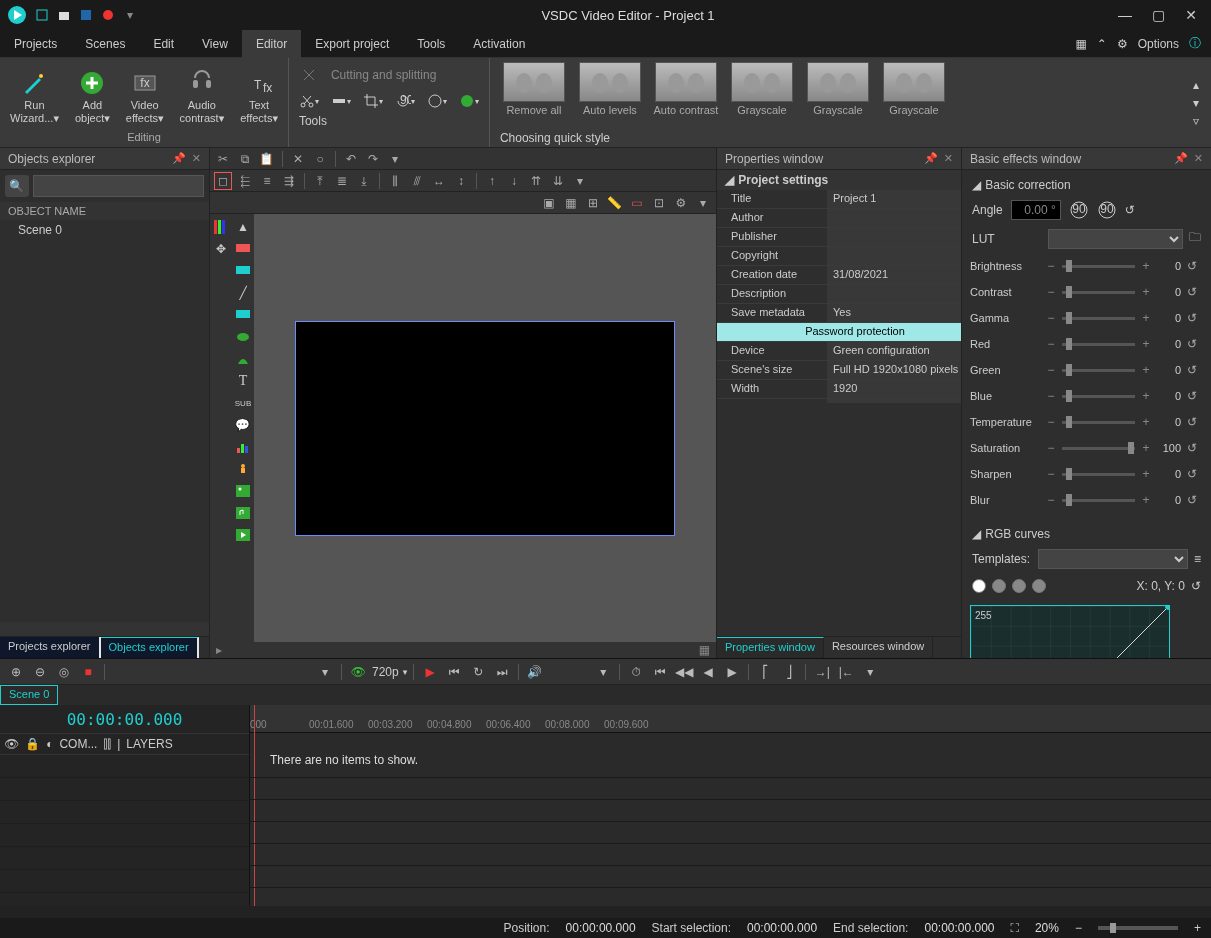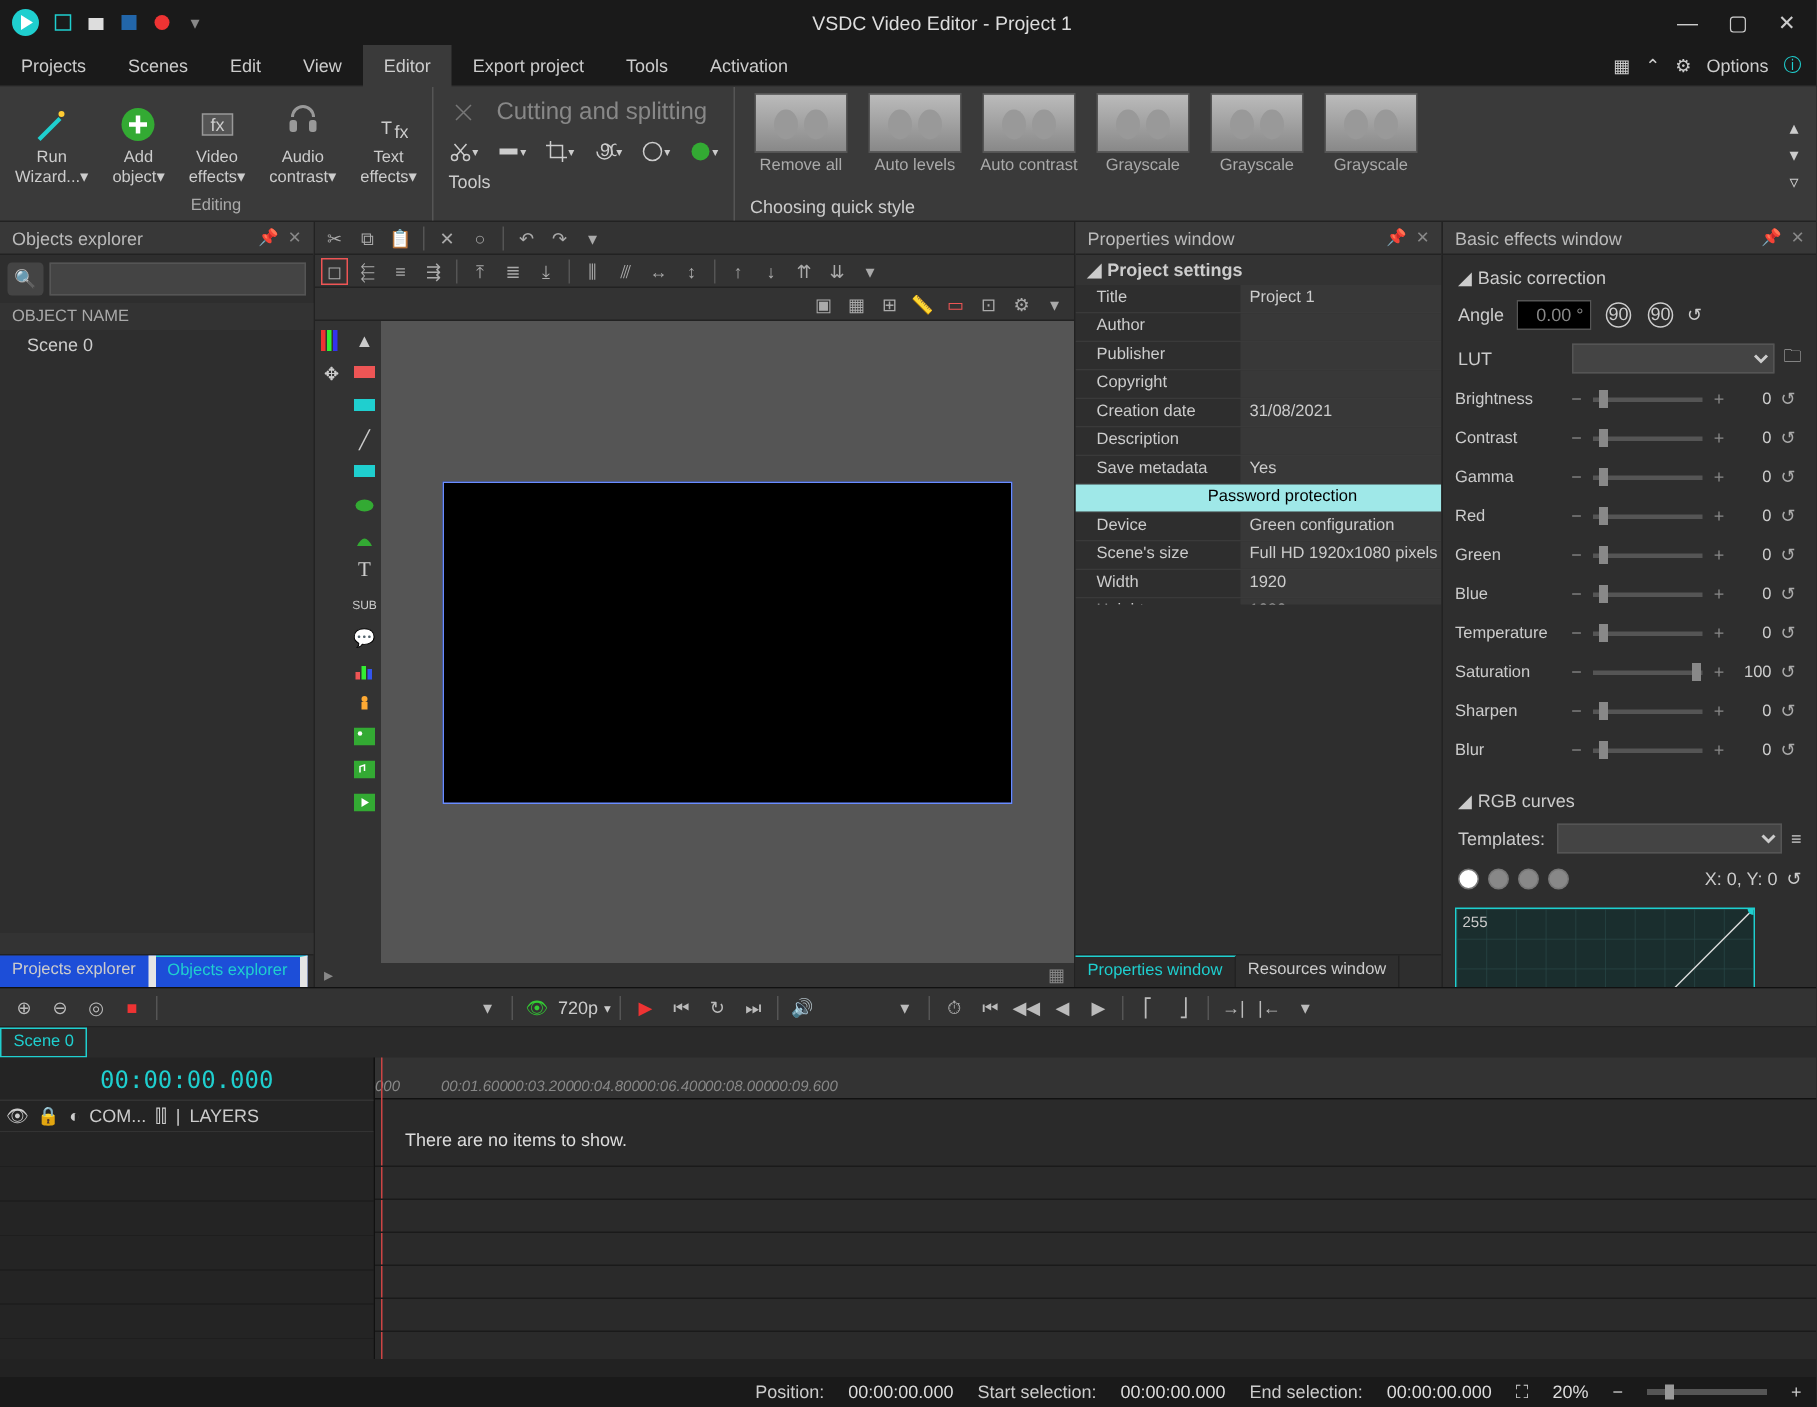--- a/index.html
+++ b/index.html
@@ -18,42 +18,42 @@
 .menubar .right { display:flex; gap:10px; align-items:center; padding-right:10px; }
 .ribbon { height:90px; background:#3a3a3a; display:flex; border-bottom:1px solid #222; }
 .rgroup { display:flex; flex-direction:column; border-right:1px solid #555; padding:4px 6px 2px; }
 .rgroup .btns { display:flex; gap:8px; flex:1; align-items:center; }
 .rgroup .gname { text-align:center; font-size:11px; color:#aaa; height:14px; }
 .rbtn { display:flex; flex-direction:column; align-items:center; justify-content:center; padding:2px 4px; cursor:pointer; min-width:40px; }
 .rbtn .ric { width:28px; height:28px; display:flex; align-items:center; justify-content:center; margin-bottom:2px; }
 .rbtn .lbl { font-size:11px; text-align:center; line-height:1.1; }
 .toolsgrp { display:flex; flex-direction:column; padding:4px 10px 2px; border-right:1px solid #555; }
 .toolsgrp .row { display:flex; gap:12px; height:26px; align-items:center; }
-.toolsgrp .t { color:#888; font-size:16px; }
+.toolsgrp .t { color:#888; font-size:12px; }
 .toolsgrp .ticon { width:20px; height:20px; display:flex; align-items:center; justify-content:center; cursor:pointer; }
 .styles { display:flex; flex-direction:column; padding:4px 10px 2px; flex:1; }
 .styles .thumbs { display:flex; gap:8px; flex:1; }
 .thumb { display:flex; flex-direction:column; align-items:center; width:68px; cursor:pointer; }
 .thumb .img { width:62px; height:40px; background:linear-gradient(#bbb,#888); border:1px solid #555; display:flex; align-items:center; justify-content:center; }
 .thumb .tl { font-size:11px; color:#aaa; margin-top:2px; white-space:nowrap; }
 .navctrl { width:18px; display:flex; flex-direction:column; justify-content:center; gap:4px; color:#777; }
 
 .mainrow { flex:1; display:flex; overflow:hidden; }
 .leftcol { width:210px; display:flex; flex-direction:column; background:#2e2e2e; border-right:1px solid #222; }
 .panelhead { height:22px; background:#383838; display:flex; align-items:center; padding:0 8px; border-bottom:1px solid #222; }
 .panelhead .pt { flex:1; color:#bbb; font-size:12px; }
 .panelhead .pic { margin-left:6px; color:#888; cursor:pointer; font-size:11px; }
 .searchrow { display:flex; padding:5px; gap:4px; }
 .searchrow .sbtn { width:24px; height:22px; background:#444; border-radius:3px; display:flex; align-items:center; justify-content:center; cursor:pointer; }
 .searchrow input { flex:1; background:#444; border:1px solid #555; height:22px; padding:0 4px; color:#ccc; }
 .colhead { background:#333; padding:3px 8px; font-size:11px; color:#aaa; }
 .treeitem { padding:3px 18px; font-size:12px; }
 .leftcol .filler { flex:1; }
 .lefttabs { display:flex; height:22px; border-top:1px solid #222; }
-.lefttabs .lt { padding:3px 8px; font-size:11px; background:#1d4ed8; border-right:5px solid #e5e5e5; cursor:pointer; }
+.lefttabs .lt { padding:3px 8px; font-size:11px; background:#0f172a; border-right:2px solid #e5e5e5; cursor:pointer; }
 .lefttabs .lt.active { color:#1fcfcf; border-top:1px solid #1fcfcf; }
 
 .centercol { flex:1; display:flex; flex-direction:column; background:#3a3a3a; min-width:0; }
 .toolrow { height:22px; background:#333; display:flex; align-items:center; gap:4px; padding:0 4px; border-bottom:1px solid #222; }
 .toolrow .tb { width:18px; height:18px; display:flex; align-items:center; justify-content:center; cursor:pointer; color:#aaa; }
 .toolrow .sep { width:1px; height:16px; background:#555; margin:0 2px; }
 .canvaswrap { flex:1; display:flex; position:relative; background:#555; overflow:hidden; }
 .vstrip { width:22px; background:#333; display:flex; flex-direction:column; gap:4px; padding:4px 2px; align-items:center; }
 .vstrip .vt { width:18px; height:18px; cursor:pointer; display:flex; align-items:center; justify-content:center; }
 .canvas { flex:1; position:relative; display:flex; align-items:center; justify-content:center; }
@@ -98,21 +98,21 @@
 .tltop .tbtn { width:20px; height:20px; display:flex; align-items:center; justify-content:center; cursor:pointer; color:#bbb; }
 .tltop .sep { width:1px; height:16px; background:#555; margin:0 2px; }
 .tlscene { height:20px; display:flex; }
 .tlscene .st { padding:2px 8px; color:#1fcfcf; border:1px solid #1fcfcf; font-size:11px; }
 .tlbody { flex:1; display:flex; }
 .tlleft { width:250px; background:#242424; border-right:1px solid #111; display:flex; flex-direction:column; }
 .tltime { height:28px; display:flex; align-items:center; justify-content:center; color:#1fcfcf; font-size:16px; font-family:monospace; }
 .tllayers { height:22px; display:flex; align-items:center; gap:6px; padding:0 4px; border-top:1px solid #333; border-bottom:1px solid #333; font-size:11px; }
 .tlright { flex:1; background:#2a2a2a; position:relative; }
 .ruler { height:28px; background:#333; display:flex; align-items:flex-end; padding-bottom:2px; border-bottom:1px solid #111; overflow:hidden; }
-.ruler .tick { font-size:10px; color:#888; width:44px; flex-shrink:0;font-style:italic; }
+.ruler .tick { font-size:10px; color:#888; width:59px; flex-shrink:0; }
 .tlmsg { padding:20px; color:#ddd; }
 .playhead { position:absolute; top:0; bottom:0; width:1px; background:#c44; left:4px; }
 .tracksgrid { position:absolute; top:50px; left:0; right:0; bottom:0; }
 .tracksgrid .hline { position:absolute; left:0; right:0; height:1px; background:#1a1a1a; }
 
 .statusbar { height:20px; background:#1a1a1a; display:flex; align-items:center; justify-content:flex-end; gap:16px; padding:0 10px; font-size:11px; color:#aaa; }
 .statusbar .sv { color:#ddd; }
 svg { display:block; }
 </style>
 </head>

